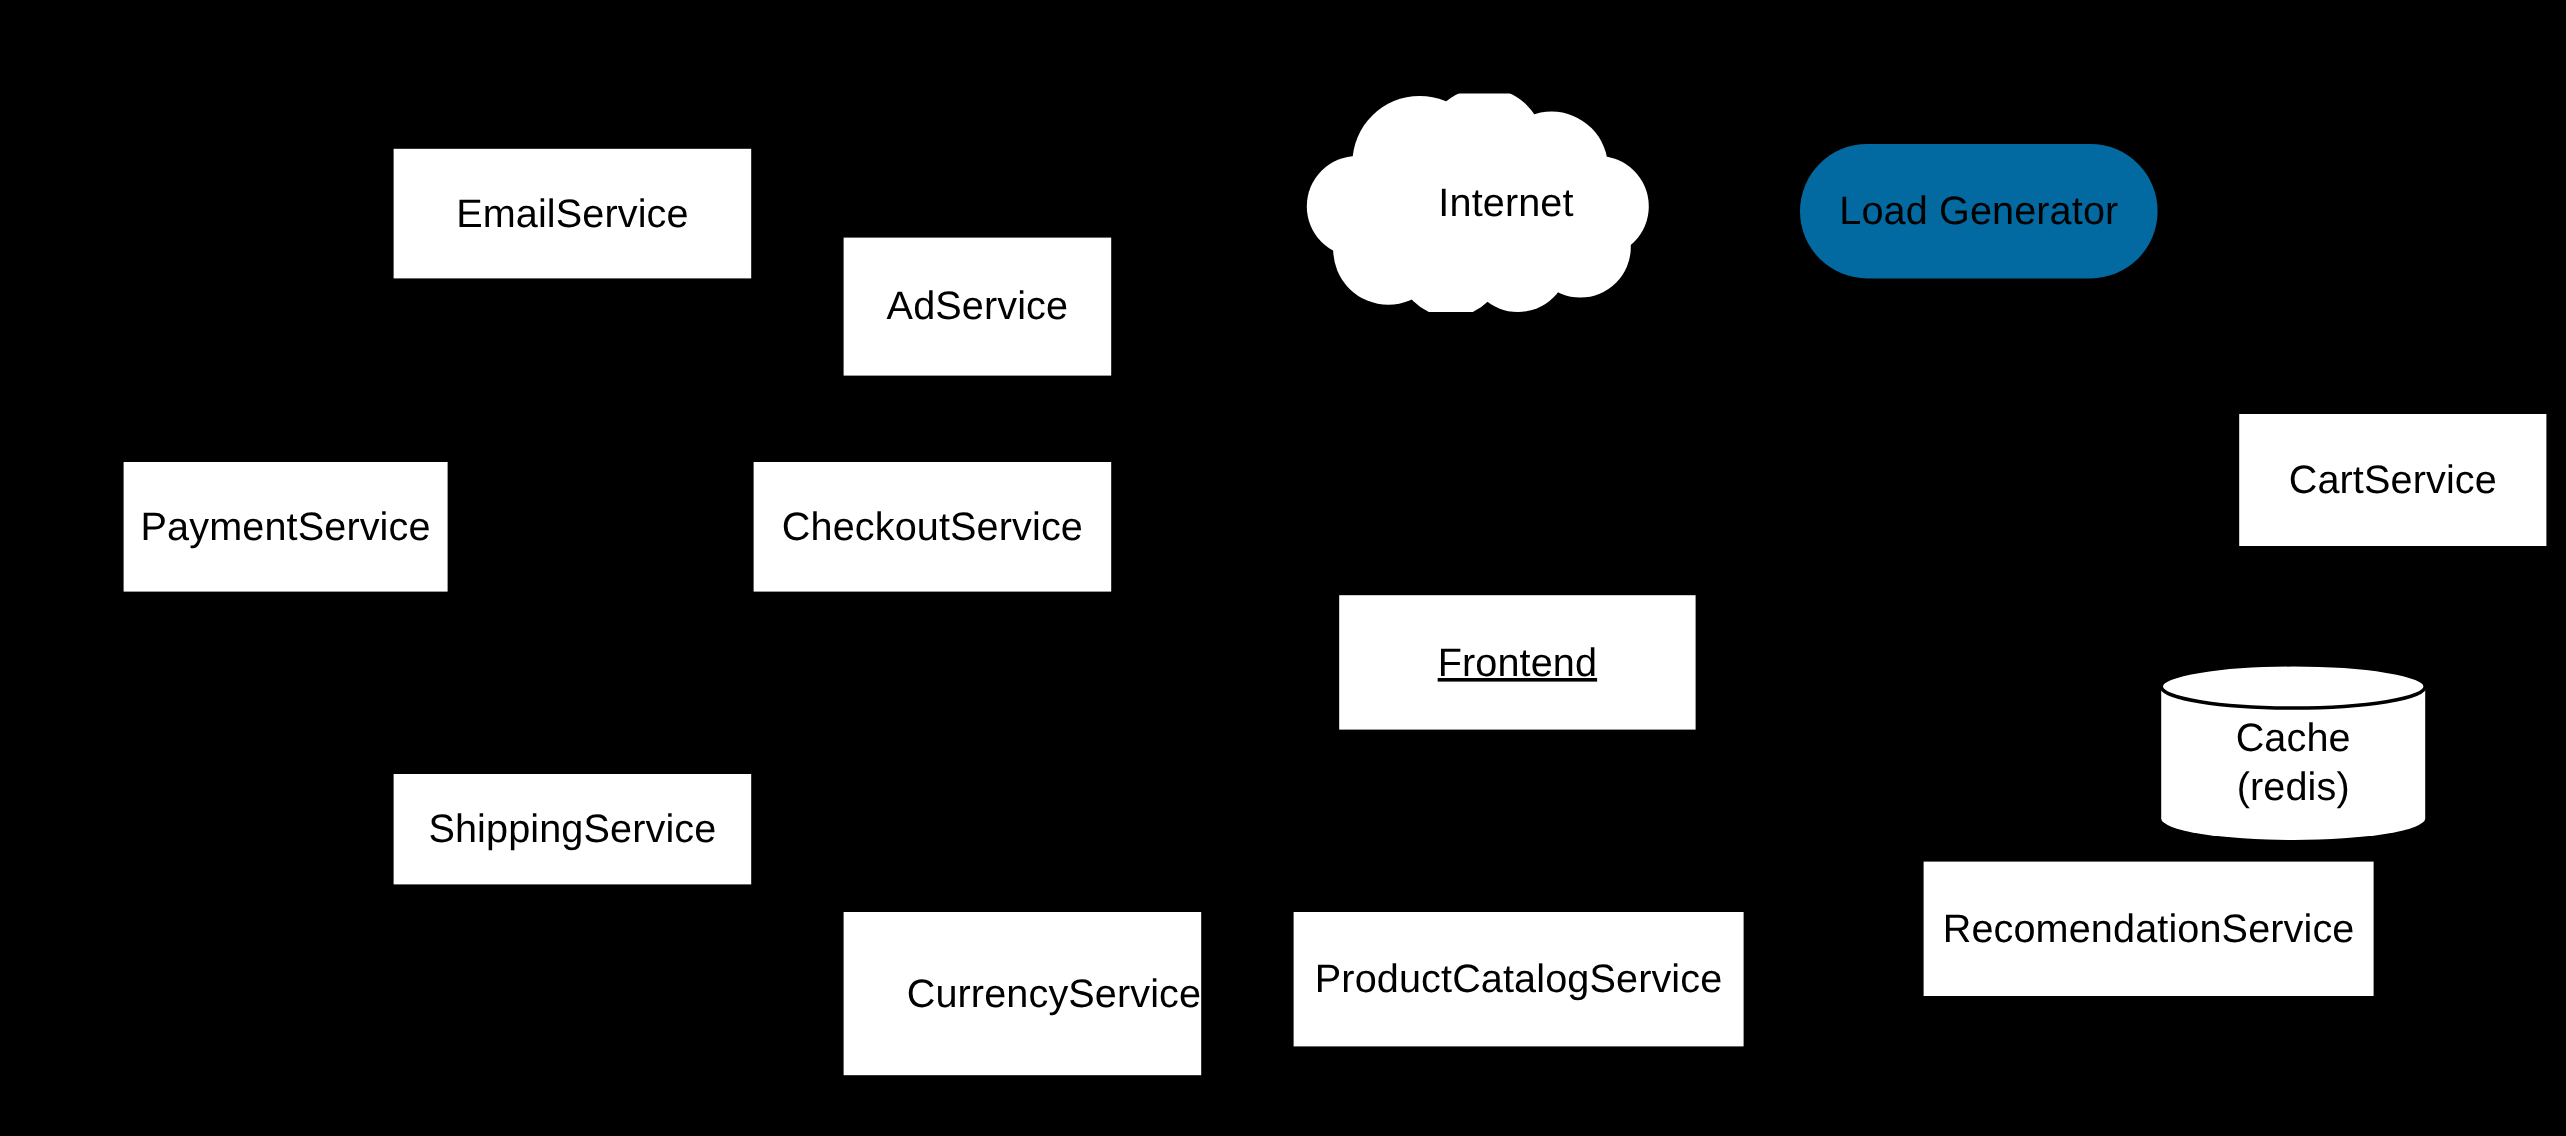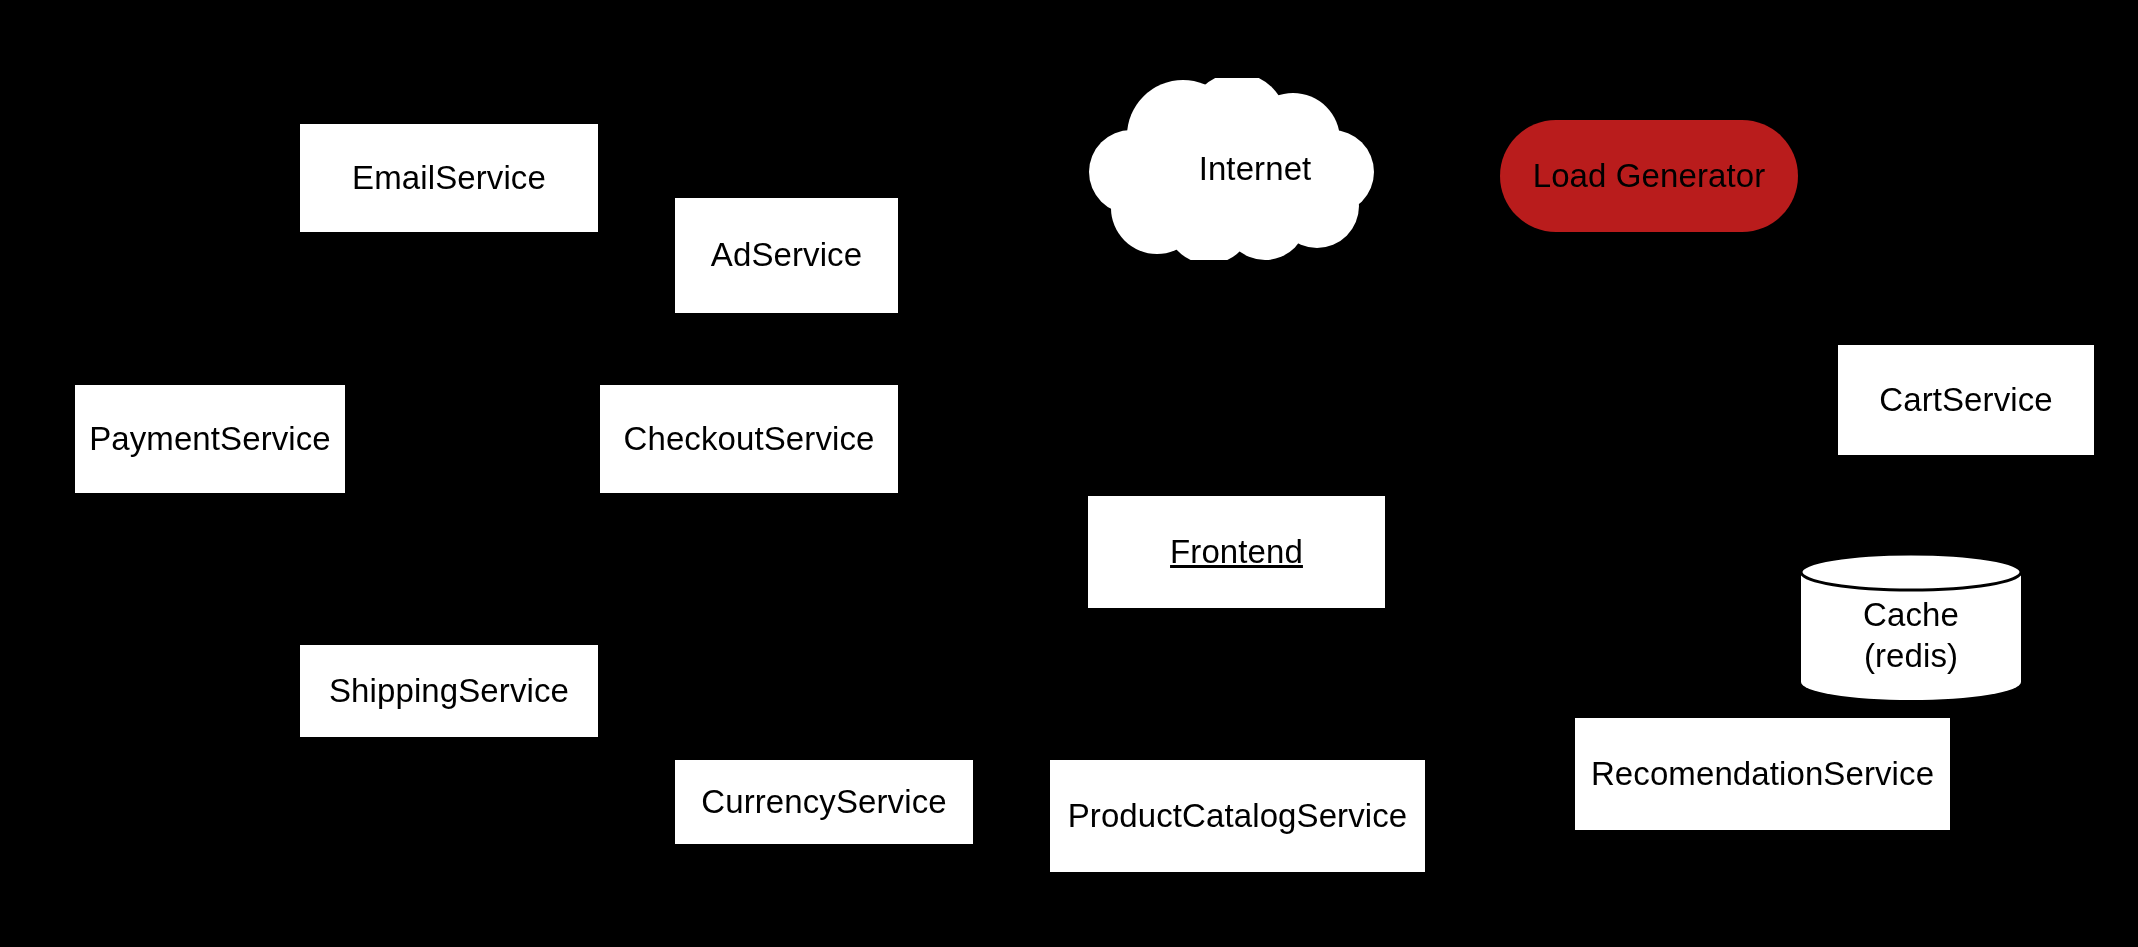--- a/index.html
+++ b/index.html
@@ -29,24 +29,25 @@
     font-family: "Liberation Sans", sans-serif;
     font-size: 33px;
     line-height: 1.22;
     font-weight: 400;
     letter-spacing: 0.1px;
     white-space: pre;
   }
   
   .node.rect {
     background: #ffffff;
+    margin-left: 28px;
   }
   
   .node.stadium {
-    background: #b91c1c;
+    background: #0369a1;
     border-radius: 56px / 56px;
   }
   
   .node.cloud {
     background: transparent;
   }
   .node.cloud .cloud-svg {
     position: absolute;
     left: 0;
     top: 0;
@@ -101,15 +102,15 @@
     <div class="node rect" style="left: 600px; top: 385px; width: 298px; height: 108px;"><span class="node-label">CheckoutService</span></div>
     <div class="node rect" style="left: 1838px; top: 345px; width: 256px; height: 110px;"><span class="node-label">CartService</span></div>
     <div class="node rect" style="left: 1088px; top: 496px; width: 297px; height: 112px; text-decoration: underline;"><span class="node-label">Frontend</span></div>
     <div class="node cylinder" style="left: 1800px; top: 553px; width: 222px; height: 147px;"><svg class="cyl-svg" viewBox="0 0 222 147" preserveAspectRatio="none">
         <path d="M 1,18 L 1,129 A 110,18 0 0 0 221,129 L 221,18 Z" fill="#ffffff"></path>
         <ellipse cx="111" cy="19" rx="110" ry="18" fill="#ffffff" stroke="#000000" stroke-width="3"></ellipse>
       </svg><span class="node-label">Cache
 (redis)</span></div>
     <div class="node rect" style="left: 300px; top: 645px; width: 298px; height: 92px;"><span class="node-label">ShippingService</span></div>
     <div class="node rect" style="left: 1575px; top: 718px; width: 375px; height: 112px;"><span class="node-label">RecomendationService</span></div>
-    <div class="node rect" style="left: 675px; top: 760px; width: 298px; height: 84px;"><span class="node-label">CurrencyService</span></div>
+    <div class="node rect" style="left: 675px; top: 760px; width: 298px; height: 136px; justify-content: flex-end;"><span class="node-label">CurrencyService</span></div>
     <div class="node rect" style="left: 1050px; top: 760px; width: 375px; height: 112px;"><span class="node-label">ProductCatalogService</span></div>
   </div>
 
 </body></html>

